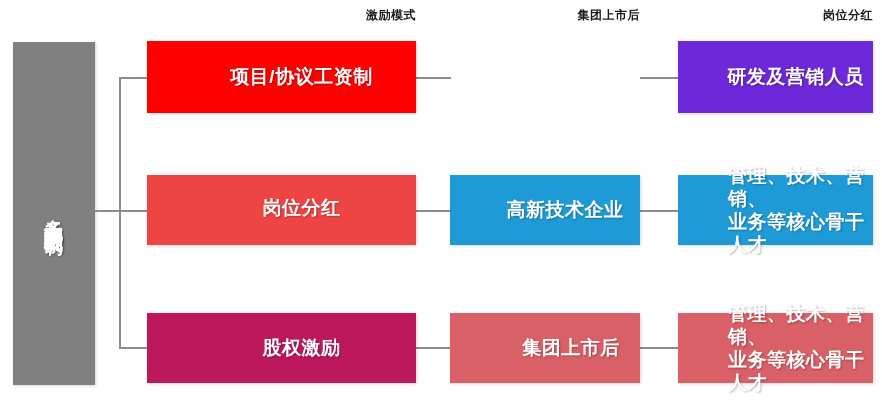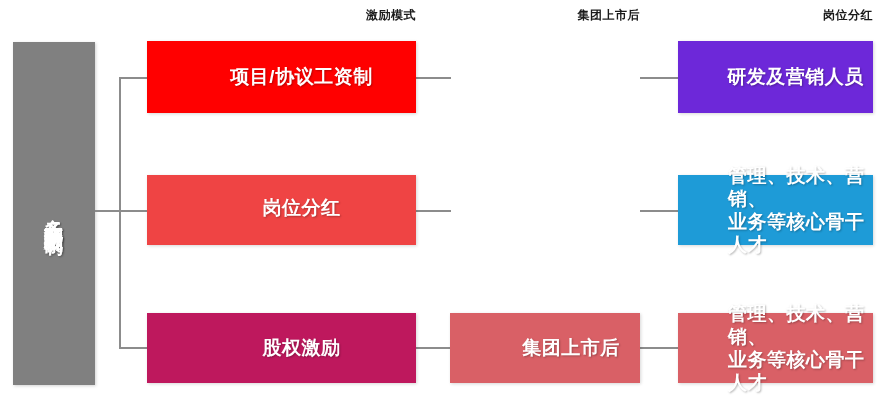--- a/index.html
+++ b/index.html
@@ -141,20 +141,23 @@
   <div class="node center row-0 col-0" style="background-color: rgb(255, 0, 0);">
     <span class="node-label">项目/协议工资制</span>
   </div>
   <div class="node center row-0 col-2" style="background-color: #6d28d9;">
     <span class="node-label">研发及营销人员</span>
   </div>
 
   <div class="node center row-1 col-0" style="background-color: #ef4444; font-family: Liberation Mono, monospace;">
     <span class="node-label">岗位分红</span>
   </div>
+  <div class="node center row-1 col-1" style="background-color: rgb(30, 155, 215);">
+    <span class="node-label">高新技术企业</span>
+  </div>
   <div class="node leftal row-1 col-2" style="background-color: rgb(30, 155, 215);">
     <span class="node-label">管理、技术、营销、
 业务等核心骨干人才</span>
   </div>
 
   <div class="node center row-2 col-0" style="background-color: #be185d;">
     <span class="node-label">股权激励</span>
   </div>
   <div class="node center row-2 col-1" style="background-color: rgb(217, 96, 102); padding-left: 12px;">
     <span class="node-label">集团上市后</span>

